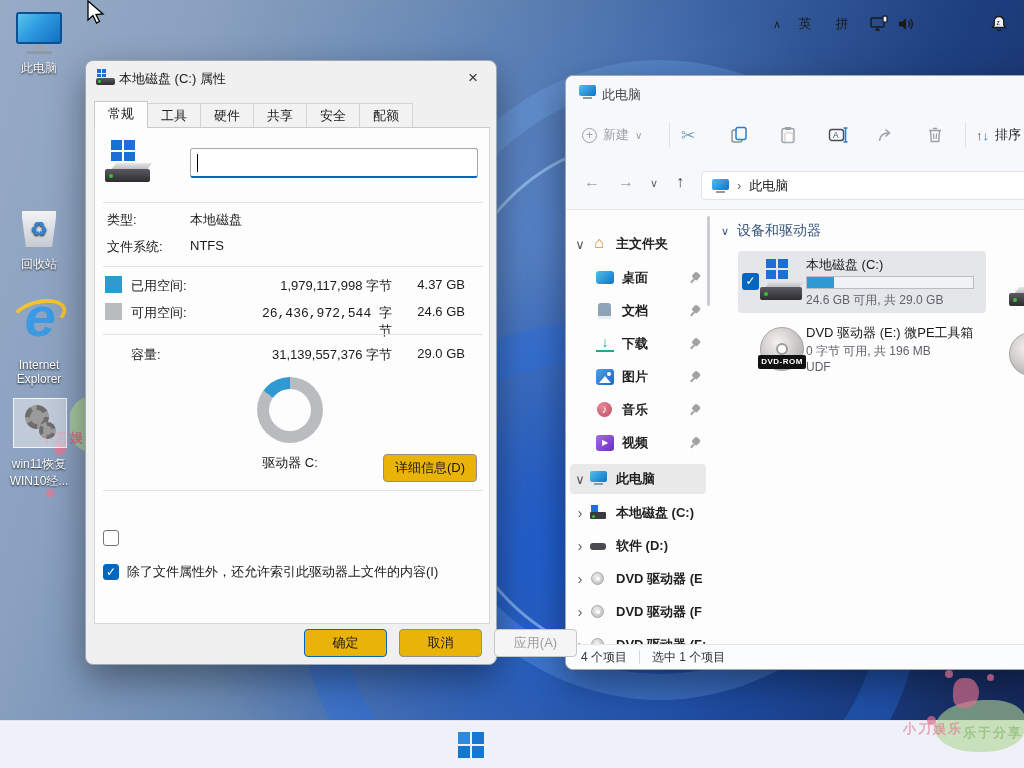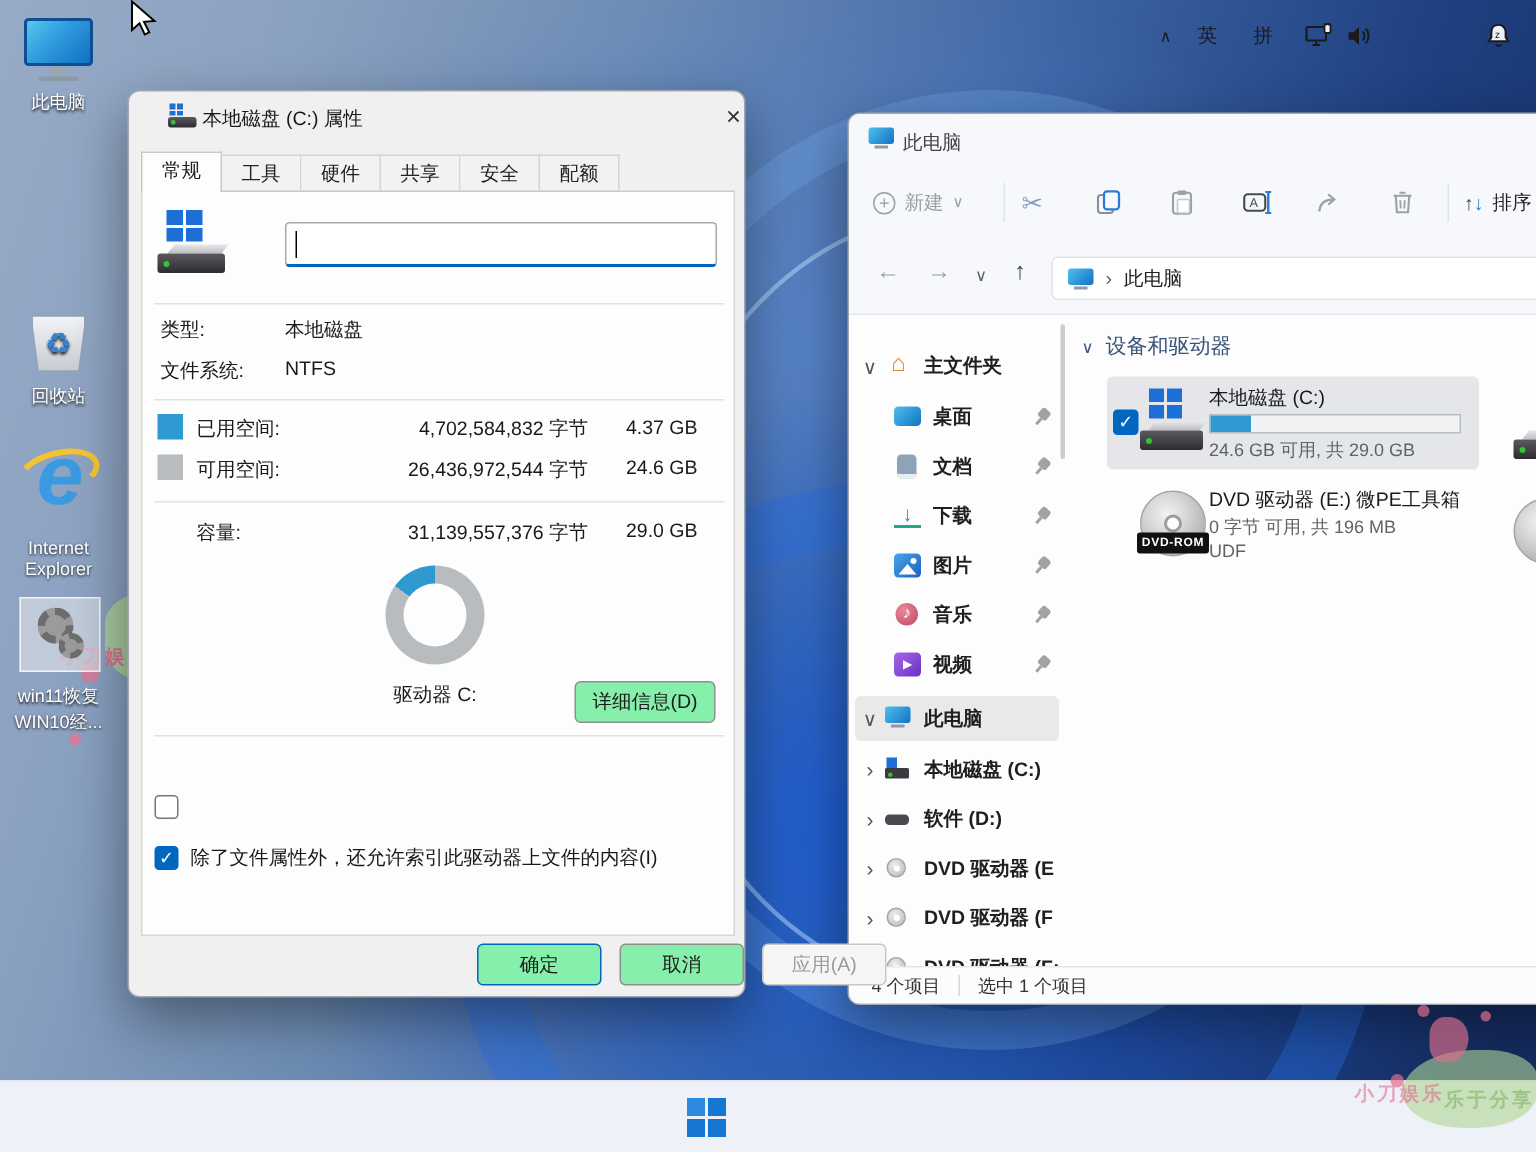--- a/index.html
+++ b/index.html
@@ -47,21 +47,21 @@
   .gear { position:absolute; border-radius:50%; border:5px dashed #6d6d6d; background:#9b9b9b; }
   .g1 { left:12px; top:7px; width:24px; height:24px; }
   .g2 { left:26px; top:24px; width:17px; height:17px; border-width:4px; }
 
   
   .cursor { position:absolute; z-index:99; }
 
   
   .dialog { position:absolute; left:85px; top:60px; width:412px; height:605px; background:#f0f0f0;
     border:1px solid #9fa8b2; border-radius:8px; box-shadow:0 14px 36px rgba(0,0,0,.4); z-index:20; }
-  .dlg-title { position:absolute; left:16px; top:0; width:100%; height:34px;text-decoration:underline; }
+  .dlg-title { position:absolute; left:0; top:0; width:100%; height:34px;text-decoration:underline; }
   .dlg-title .txt { position:absolute; left:33px; top:9px; font-size:13px; color:#1a1a1a; }
   .dlg-close { position:absolute; right:8px; top:3px; width:30px; height:28px; text-align:center; line-height:28px;
     font-size:17px; color:#333; cursor:default; }
   .drive-ico { position:relative; }
   .winlogo { position:absolute; display:grid; grid-template-columns:1fr 1fr; grid-template-rows:1fr 1fr; gap:2px; }
   .winlogo i { background:#1b6fd6; }
   .drive-body { position:absolute; background:linear-gradient(180deg,#5a5a60,#2c2c31); border-radius:2px; }
   .drive-top { position:absolute; background:linear-gradient(180deg,#e8e8ea,#bdbdc2); transform:skewX(-38deg); }
   .drive-led { position:absolute; width:4px; height:4px; border-radius:50%; background:#35c235; }
 
@@ -77,29 +77,29 @@
   .fld-label { position:absolute; font-size:13px; color:#1a1a1a; }
   .fld-val { position:absolute; font-size:13px; color:#1a1a1a; }
   .num { text-align:right; }
   .sq { position:absolute; width:17px; height:17px; }
   .vol-input { position:absolute; left:95px; top:20px; width:288px; height:30px; background:#fff;
     border:1px solid #a7a7a7; border-bottom:2px solid #0067c0; border-radius:3px; }
   .caret { position:absolute; left:6px; top:5px; width:1px; height:18px; background:#000; }
   .donut { position:absolute; left:162px; top:249px; width:66px; height:66px; border-radius:50%; }
   .donut::after { content:""; position:absolute; inset:12px; background:#fdfdfd; border-radius:50%; }
   .drv-caption { position:absolute; left:130px; top:326px; width:130px; text-align:center; font-size:13px; color:#1a1a1a; }
-  .btn { position:absolute; height:28px; background:#86efac; border:1px solid #8f8f8f; border-radius:4px;
+  .btn { position:absolute; height:28px; background:#eab308; border:1px solid #8f8f8f; border-radius:4px;
     font-size:13px; color:#1a1a1a; text-align:center; line-height:26px; }
   .btn.primary { border:1px solid #0067c0; }
   .btn.disabled { color:#9b9b9b; border-color:#c7c7c7; background:#f5f5f5; }
   .chk-row { position:absolute; left:8px; display:flex; align-items:center; gap:8px; }
   .chk { width:16px; height:16px; border:1px solid #767676; border-radius:3px; background:#fff; flex:0 0 auto; }
   .chk.on { background:#0067c0; border-color:#0067c0; color:#fff; font-size:12px; line-height:15px; text-align:center; }
   .chk-label { font-size:13px; color:#1a1a1a; }
-  .dlg-footer { position:absolute; left:16px; bottom:0; width:100%; height:41px; }
+  .dlg-footer { position:absolute; left:2px; bottom:0; width:100%; height:41px; }
 
   
   .explorer { position:absolute; left:565px; top:75px; width:475px; height:595px; background:#fbfcfe;
     border:1px solid #9fa8b2; border-radius:8px; box-shadow:0 14px 36px rgba(0,0,0,.4); overflow:hidden; z-index:10; }
   .ex-chrome { position:absolute; left:0; top:0; width:100%; height:134px; background:#f6f8fc; border-bottom:1px solid #e4e6ea; }
   .ex-title { position:absolute; left:36px; top:10px; font-size:13px; color:#444; }
   .monitor-sm { position:relative; width:17px; height:14px; }
   .monitor-sm .scr { position:absolute; left:0; top:0; width:17px; height:11px; border-radius:2px;
     background:linear-gradient(135deg,#4fc0ec,#1272c4); }
   .monitor-sm .bs { position:absolute; left:4px; top:12px; width:9px; height:2px; background:#8d99a5; }
@@ -524,26 +524,26 @@
       <span class="fld-label" style="left:12px; top:83px;">类型:</span>
       <span class="fld-val" style="left:95px; top:83px;">本地磁盘</span>
 
       <span class="fld-label" style="left:12px; top:110px;">文件系统:</span>
       <span class="fld-val" style="left:95px; top:110px;">NTFS</span>
 
       <span class="hr" style="top:138px;"></span>
 
       <span class="sq" style="left: 10px; top: 148px; background: rgb(47, 154, 210);"></span>
       <span class="fld-label" style="left:36px; top:149px;">已用空间:</span>
-      <span class="fld-val num" style="left:157px; top:149px; width:140px;">4,702,584,832 字节</span>
+      <span class="fld-val num" style="left:157px; top:149px; width:140px;">1,979,117,998 字节</span>
       <span class="fld-val num" style="left:300px; top:149px; width:70px;">4.37 GB</span>
 
       <span class="sq" style="left: 10px; top: 175px; background: rgb(185, 188, 190);"></span>
       <span class="fld-label" style="left:36px; top:176px;">可用空间:</span>
-      <span class="fld-val num" style="left:157px; top:176px; width:140px;">26,436,972,544 字节</span>
+      <span class="fld-val num" style="left:157px; top:176px; width:140px;font-family:Liberation Mono, monospace;">26,436,972,544 字节</span>
       <span class="fld-val num" style="left:300px; top:176px; width:70px;">24.6 GB</span>
 
       <span class="hr" style="top:206px;"></span>
 
       <span class="fld-label" style="left:36px; top:218px;">容量:</span>
       <span class="fld-val num" style="left:157px; top:218px; width:140px;">31,139,557,376 字节</span>
       <span class="fld-val num" style="left:300px; top:218px; width:70px;">29.0 GB</span>
 
       <span class="donut" style="background: conic-gradient(rgb(185, 188, 190) 0deg, rgb(185, 188, 190) 306deg, rgb(47, 154, 210) 306deg, rgb(47, 154, 210) 360deg);"></span>
       <span class="drv-caption">驱动器 C:</span>

